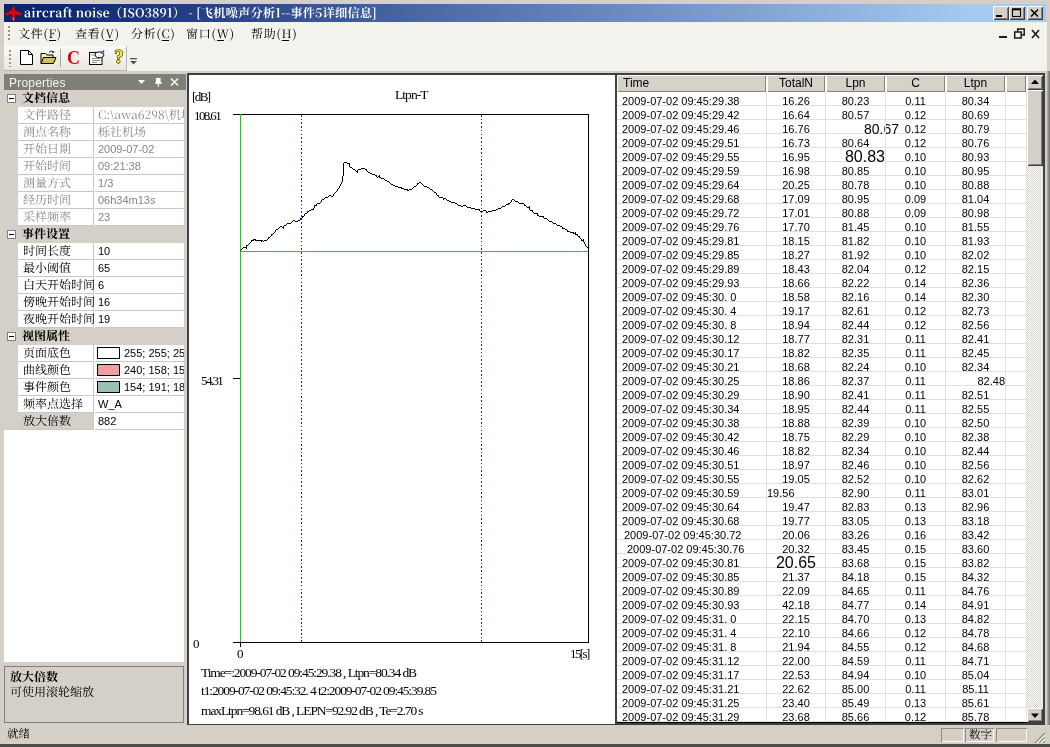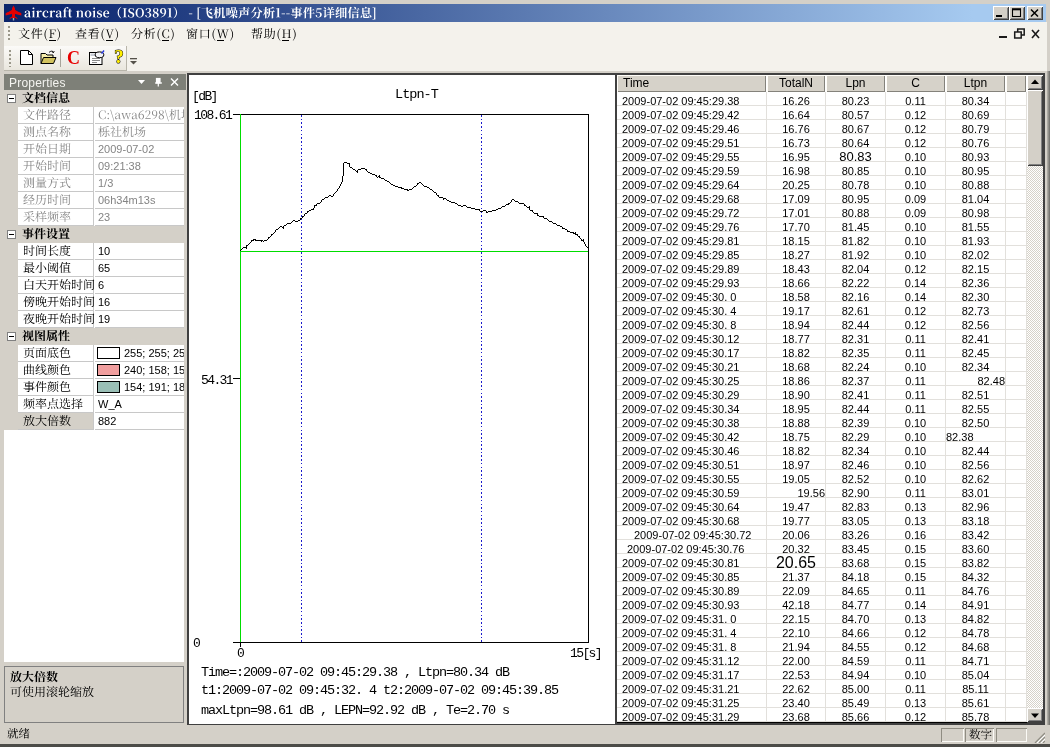--- a/index.html
+++ b/index.html
@@ -1,17 +1,17 @@
 <!DOCTYPE html>
 <html><head><meta charset="utf-8"><style>
 *{margin:0;padding:0;box-sizing:border-box}
 html,body{width:1050px;height:747px;overflow:hidden}
 body{font-family:"Liberation Sans",sans-serif;background:#d4d0c8;position:relative}
 .abs{position:absolute}
-.mono{font-family:Liberation Mono, monospace}
+.mono{font-family:Liberation Serif, serif}
 </style></head><body>
 <div class="abs" style="left:1047px;top:71px;width:3px;height:676px;background:linear-gradient(90deg,#b8b5ad,#6a6a66)"></div>
 <div class="abs" style="left:0px;top:744px;width:1050px;height:3px;background:#4c4c48"></div>
 <div class="abs" style="left:4px;top:4px;width:1042px;height:18px;background:linear-gradient(90deg,#0a246a 0%,#0d2770 5%,#a6caf0 93%)"></div>
 <svg class="abs" style="left:5px;top:5px" width="17" height="17" viewBox="0 0 17 17">
 <g fill="#e60000">
       <polygon points="8.5,0.5 10,3.5 10,7 7,7 7,3.5"></polygon>
 <rect x="7" y="3.5" width="3" height="9.5"></rect>
 <polygon points="0.8,10.3 7.2,6.2 9.8,6.2 16.2,10.3 16.2,8.6 9.8,4.8 7.2,4.8 0.8,8.6"></polygon>
 <polygon points="0.8,8 8.5,5.4 8.5,8.6 0.8,10.6"></polygon>
@@ -336,35 +336,35 @@
 <div class="abs" style="left:617px;top:106px;width:410px;height:14px;border-bottom:1px solid #e2e0dc"></div>
 <div class="abs" style="left:617px;top:108px;width:149px;height:14px;font-size:11px;color:#000;text-align:left;padding-left:5px;line-height:14px;white-space:nowrap">2009-07-02 09:45:29.42</div>
 <div class="abs" style="left:767px;top:108px;width:58px;height:14px;font-size:11px;color:#000;text-align:center;line-height:14px;white-space:nowrap">16.64</div>
 <div class="abs" style="left:826px;top:108px;width:59px;height:14px;font-size:11px;color:#000;text-align:center;line-height:14px;white-space:nowrap">80.57</div>
 <div class="abs" style="left:886px;top:108px;width:59px;height:14px;font-size:11px;color:#000;text-align:center;line-height:14px;white-space:nowrap">0.12</div>
 <div class="abs" style="left:946px;top:108px;width:59px;height:14px;font-size:11px;color:#000;text-align:center;line-height:14px;white-space:nowrap">80.69</div>
 <div class="abs" style="left:1006px;top:108px;width:20px;height:14px;font-size:11px;color:#000;text-align:center;line-height:14px;white-space:nowrap"></div>
 <div class="abs" style="left:617px;top:120px;width:410px;height:14px;border-bottom:1px solid #e2e0dc"></div>
 <div class="abs" style="left:617px;top:122px;width:149px;height:14px;font-size:11px;color:#000;text-align:left;padding-left:5px;line-height:14px;white-space:nowrap">2009-07-02 09:45:29.46</div>
 <div class="abs" style="left:767px;top:122px;width:58px;height:14px;font-size:11px;color:#000;text-align:center;line-height:14px;white-space:nowrap">16.76</div>
-<div class="abs" style="left:826px;top:122px;width:59px;height:14px;font-size:11px;color:#000;text-align:center;line-height:14px;white-space:nowrap">80.67</div>
+<div class="abs" style="left:864px;top:122px;width:59px;height:14px;font-size:14px;color:#000;line-height:14px;white-space:nowrap">80.67</div>
 <div class="abs" style="left:886px;top:122px;width:59px;height:14px;font-size:11px;color:#000;text-align:center;line-height:14px;white-space:nowrap">0.12</div>
 <div class="abs" style="left:946px;top:122px;width:59px;height:14px;font-size:11px;color:#000;text-align:center;line-height:14px;white-space:nowrap">80.79</div>
 <div class="abs" style="left:1006px;top:122px;width:20px;height:14px;font-size:11px;color:#000;text-align:center;line-height:14px;white-space:nowrap"></div>
 <div class="abs" style="left:617px;top:134px;width:410px;height:14px;border-bottom:1px solid #e2e0dc"></div>
 <div class="abs" style="left:617px;top:136px;width:149px;height:14px;font-size:11px;color:#000;text-align:left;padding-left:5px;line-height:14px;white-space:nowrap">2009-07-02 09:45:29.51</div>
 <div class="abs" style="left:767px;top:136px;width:58px;height:14px;font-size:11px;color:#000;text-align:center;line-height:14px;white-space:nowrap">16.73</div>
 <div class="abs" style="left:826px;top:136px;width:59px;height:14px;font-size:11px;color:#000;text-align:center;line-height:14px;white-space:nowrap">80.64</div>
 <div class="abs" style="left:886px;top:136px;width:59px;height:14px;font-size:11px;color:#000;text-align:center;line-height:14px;white-space:nowrap">0.12</div>
 <div class="abs" style="left:946px;top:136px;width:59px;height:14px;font-size:11px;color:#000;text-align:center;line-height:14px;white-space:nowrap">80.76</div>
 <div class="abs" style="left:1006px;top:136px;width:20px;height:14px;font-size:11px;color:#000;text-align:center;line-height:14px;white-space:nowrap"></div>
 <div class="abs" style="left:617px;top:148px;width:410px;height:14px;border-bottom:1px solid #e2e0dc"></div>
 <div class="abs" style="left:617px;top:150px;width:149px;height:14px;font-size:11px;color:#000;text-align:left;padding-left:5px;line-height:14px;white-space:nowrap">2009-07-02 09:45:29.55</div>
 <div class="abs" style="left:767px;top:150px;width:58px;height:14px;font-size:11px;color:#000;text-align:center;line-height:14px;white-space:nowrap">16.95</div>
-<div class="abs" style="left:826px;top:150px;width:59px;height:14px;font-size:13px;color:#000;text-align:center;line-height:14px;white-space:nowrap">80.83</div>
+<div class="abs" style="left:826px;top:150px;width:59px;height:14px;font-size:16px;color:#000;text-align:right;line-height:14px;white-space:nowrap">80.83</div>
 <div class="abs" style="left:886px;top:150px;width:59px;height:14px;font-size:11px;color:#000;text-align:center;line-height:14px;white-space:nowrap">0.10</div>
 <div class="abs" style="left:946px;top:150px;width:59px;height:14px;font-size:11px;color:#000;text-align:center;line-height:14px;white-space:nowrap">80.93</div>
 <div class="abs" style="left:1006px;top:150px;width:20px;height:14px;font-size:11px;color:#000;text-align:center;line-height:14px;white-space:nowrap"></div>
 <div class="abs" style="left:617px;top:162px;width:410px;height:14px;border-bottom:1px solid #e2e0dc"></div>
 <div class="abs" style="left:617px;top:164px;width:149px;height:14px;font-size:11px;color:#000;text-align:left;padding-left:5px;line-height:14px;white-space:nowrap">2009-07-02 09:45:29.59</div>
 <div class="abs" style="left:767px;top:164px;width:58px;height:14px;font-size:11px;color:#000;text-align:center;line-height:14px;white-space:nowrap">16.98</div>
 <div class="abs" style="left:826px;top:164px;width:59px;height:14px;font-size:11px;color:#000;text-align:center;line-height:14px;white-space:nowrap">80.85</div>
 <div class="abs" style="left:886px;top:164px;width:59px;height:14px;font-size:11px;color:#000;text-align:center;line-height:14px;white-space:nowrap">0.10</div>
 <div class="abs" style="left:946px;top:164px;width:59px;height:14px;font-size:11px;color:#000;text-align:center;line-height:14px;white-space:nowrap">80.95</div>
 <div class="abs" style="left:1006px;top:164px;width:20px;height:14px;font-size:11px;color:#000;text-align:center;line-height:14px;white-space:nowrap"></div>
@@ -492,21 +492,21 @@
 <div class="abs" style="left:767px;top:416px;width:58px;height:14px;font-size:11px;color:#000;text-align:center;line-height:14px;white-space:nowrap">18.88</div>
 <div class="abs" style="left:826px;top:416px;width:59px;height:14px;font-size:11px;color:#000;text-align:center;line-height:14px;white-space:nowrap">82.39</div>
 <div class="abs" style="left:886px;top:416px;width:59px;height:14px;font-size:11px;color:#000;text-align:center;line-height:14px;white-space:nowrap">0.10</div>
 <div class="abs" style="left:946px;top:416px;width:59px;height:14px;font-size:11px;color:#000;text-align:center;line-height:14px;white-space:nowrap">82.50</div>
 <div class="abs" style="left:1006px;top:416px;width:20px;height:14px;font-size:11px;color:#000;text-align:center;line-height:14px;white-space:nowrap"></div>
 <div class="abs" style="left:617px;top:428px;width:410px;height:14px;border-bottom:1px solid #e2e0dc"></div>
 <div class="abs" style="left:617px;top:430px;width:149px;height:14px;font-size:11px;color:#000;text-align:left;padding-left:5px;line-height:14px;white-space:nowrap">2009-07-02 09:45:30.42</div>
 <div class="abs" style="left:767px;top:430px;width:58px;height:14px;font-size:11px;color:#000;text-align:center;line-height:14px;white-space:nowrap">18.75</div>
 <div class="abs" style="left:826px;top:430px;width:59px;height:14px;font-size:11px;color:#000;text-align:center;line-height:14px;white-space:nowrap">82.29</div>
 <div class="abs" style="left:886px;top:430px;width:59px;height:14px;font-size:11px;color:#000;text-align:center;line-height:14px;white-space:nowrap">0.10</div>
-<div class="abs" style="left:946px;top:430px;width:59px;height:14px;font-size:11px;color:#000;line-height:14px;white-space:nowrap">82.38</div>
+<div class="abs" style="left:946px;top:430px;width:59px;height:14px;font-size:11px;color:#000;text-align:center;line-height:14px;white-space:nowrap">82.38</div>
 <div class="abs" style="left:1006px;top:430px;width:20px;height:14px;font-size:11px;color:#000;text-align:center;line-height:14px;white-space:nowrap"></div>
 <div class="abs" style="left:617px;top:442px;width:410px;height:14px;border-bottom:1px solid #e2e0dc"></div>
 <div class="abs" style="left:617px;top:444px;width:149px;height:14px;font-size:11px;color:#000;text-align:left;padding-left:5px;line-height:14px;white-space:nowrap">2009-07-02 09:45:30.46</div>
 <div class="abs" style="left:767px;top:444px;width:58px;height:14px;font-size:11px;color:#000;text-align:center;line-height:14px;white-space:nowrap">18.82</div>
 <div class="abs" style="left:826px;top:444px;width:59px;height:14px;font-size:11px;color:#000;text-align:center;line-height:14px;white-space:nowrap">82.34</div>
 <div class="abs" style="left:886px;top:444px;width:59px;height:14px;font-size:11px;color:#000;text-align:center;line-height:14px;white-space:nowrap">0.10</div>
 <div class="abs" style="left:946px;top:444px;width:59px;height:14px;font-size:11px;color:#000;text-align:center;line-height:14px;white-space:nowrap">82.44</div>
 <div class="abs" style="left:1006px;top:444px;width:20px;height:14px;font-size:11px;color:#000;text-align:center;line-height:14px;white-space:nowrap"></div>
 <div class="abs" style="left:617px;top:456px;width:410px;height:14px;border-bottom:1px solid #e2e0dc"></div>
 <div class="abs" style="left:617px;top:458px;width:149px;height:14px;font-size:11px;color:#000;text-align:left;padding-left:5px;line-height:14px;white-space:nowrap">2009-07-02 09:45:30.51</div>
@@ -517,41 +517,41 @@
 <div class="abs" style="left:1006px;top:458px;width:20px;height:14px;font-size:11px;color:#000;text-align:center;line-height:14px;white-space:nowrap"></div>
 <div class="abs" style="left:617px;top:470px;width:410px;height:14px;border-bottom:1px solid #e2e0dc"></div>
 <div class="abs" style="left:617px;top:472px;width:149px;height:14px;font-size:11px;color:#000;text-align:left;padding-left:5px;line-height:14px;white-space:nowrap">2009-07-02 09:45:30.55</div>
 <div class="abs" style="left:767px;top:472px;width:58px;height:14px;font-size:11px;color:#000;text-align:center;line-height:14px;white-space:nowrap">19.05</div>
 <div class="abs" style="left:826px;top:472px;width:59px;height:14px;font-size:11px;color:#000;text-align:center;line-height:14px;white-space:nowrap">82.52</div>
 <div class="abs" style="left:886px;top:472px;width:59px;height:14px;font-size:11px;color:#000;text-align:center;line-height:14px;white-space:nowrap">0.10</div>
 <div class="abs" style="left:946px;top:472px;width:59px;height:14px;font-size:11px;color:#000;text-align:center;line-height:14px;white-space:nowrap">82.62</div>
 <div class="abs" style="left:1006px;top:472px;width:20px;height:14px;font-size:11px;color:#000;text-align:center;line-height:14px;white-space:nowrap"></div>
 <div class="abs" style="left:617px;top:484px;width:410px;height:14px;border-bottom:1px solid #e2e0dc"></div>
 <div class="abs" style="left:617px;top:486px;width:149px;height:14px;font-size:11px;color:#000;text-align:left;padding-left:5px;line-height:14px;white-space:nowrap">2009-07-02 09:45:30.59</div>
-<div class="abs" style="left:767px;top:486px;width:58px;height:14px;font-size:11px;color:#000;text-align:right;line-height:14px;white-space:nowrap">19.56</div>
+<div class="abs" style="left:767px;top:486px;width:58px;height:14px;font-size:11px;color:#000;text-align:left;line-height:14px;white-space:nowrap">19.56</div>
 <div class="abs" style="left:826px;top:486px;width:59px;height:14px;font-size:11px;color:#000;text-align:center;line-height:14px;white-space:nowrap">82.90</div>
 <div class="abs" style="left:886px;top:486px;width:59px;height:14px;font-size:11px;color:#000;text-align:center;line-height:14px;white-space:nowrap">0.11</div>
 <div class="abs" style="left:946px;top:486px;width:59px;height:14px;font-size:11px;color:#000;text-align:center;line-height:14px;white-space:nowrap">83.01</div>
 <div class="abs" style="left:1006px;top:486px;width:20px;height:14px;font-size:11px;color:#000;text-align:center;line-height:14px;white-space:nowrap"></div>
 <div class="abs" style="left:617px;top:498px;width:410px;height:14px;border-bottom:1px solid #e2e0dc"></div>
 <div class="abs" style="left:617px;top:500px;width:149px;height:14px;font-size:11px;color:#000;text-align:left;padding-left:5px;line-height:14px;white-space:nowrap">2009-07-02 09:45:30.64</div>
 <div class="abs" style="left:767px;top:500px;width:58px;height:14px;font-size:11px;color:#000;text-align:center;line-height:14px;white-space:nowrap">19.47</div>
 <div class="abs" style="left:826px;top:500px;width:59px;height:14px;font-size:11px;color:#000;text-align:center;line-height:14px;white-space:nowrap">82.83</div>
 <div class="abs" style="left:886px;top:500px;width:59px;height:14px;font-size:11px;color:#000;text-align:center;line-height:14px;white-space:nowrap">0.13</div>
 <div class="abs" style="left:946px;top:500px;width:59px;height:14px;font-size:11px;color:#000;text-align:center;line-height:14px;white-space:nowrap">82.96</div>
 <div class="abs" style="left:1006px;top:500px;width:20px;height:14px;font-size:11px;color:#000;text-align:center;line-height:14px;white-space:nowrap"></div>
 <div class="abs" style="left:617px;top:512px;width:410px;height:14px;border-bottom:1px solid #e2e0dc"></div>
 <div class="abs" style="left:617px;top:514px;width:149px;height:14px;font-size:11px;color:#000;text-align:left;padding-left:5px;line-height:14px;white-space:nowrap">2009-07-02 09:45:30.68</div>
 <div class="abs" style="left:767px;top:514px;width:58px;height:14px;font-size:11px;color:#000;text-align:center;line-height:14px;white-space:nowrap">19.77</div>
 <div class="abs" style="left:826px;top:514px;width:59px;height:14px;font-size:11px;color:#000;text-align:center;line-height:14px;white-space:nowrap">83.05</div>
 <div class="abs" style="left:886px;top:514px;width:59px;height:14px;font-size:11px;color:#000;text-align:center;line-height:14px;white-space:nowrap">0.13</div>
 <div class="abs" style="left:946px;top:514px;width:59px;height:14px;font-size:11px;color:#000;text-align:center;line-height:14px;white-space:nowrap">83.18</div>
 <div class="abs" style="left:1006px;top:514px;width:20px;height:14px;font-size:11px;color:#000;text-align:center;line-height:14px;white-space:nowrap"></div>
 <div class="abs" style="left:617px;top:526px;width:410px;height:14px;border-bottom:1px solid #e2e0dc"></div>
-<div class="abs" style="left:617px;top:528px;width:149px;height:14px;font-size:11px;color:#000;text-align:left;padding-left:17px;line-height:14px;white-space:nowrap">2009-07-02 09:45:30.72</div>
+<div class="abs" style="left:617px;top:528px;width:149px;height:14px;font-size:11px;color:#000;text-align:left;padding-left:7px;line-height:14px;white-space:nowrap">2009-07-02 09:45:30.72</div>
 <div class="abs" style="left:767px;top:528px;width:58px;height:14px;font-size:11px;color:#000;text-align:center;line-height:14px;white-space:nowrap">20.06</div>
 <div class="abs" style="left:826px;top:528px;width:59px;height:14px;font-size:11px;color:#000;text-align:center;line-height:14px;white-space:nowrap">83.26</div>
 <div class="abs" style="left:886px;top:528px;width:59px;height:14px;font-size:11px;color:#000;text-align:center;line-height:14px;white-space:nowrap">0.16</div>
 <div class="abs" style="left:946px;top:528px;width:59px;height:14px;font-size:11px;color:#000;text-align:center;line-height:14px;white-space:nowrap">83.42</div>
 <div class="abs" style="left:1006px;top:528px;width:20px;height:14px;font-size:11px;color:#000;text-align:center;line-height:14px;white-space:nowrap"></div>
 <div class="abs" style="left:617px;top:540px;width:410px;height:14px;border-bottom:1px solid #e2e0dc"></div>
 <div class="abs" style="left:617px;top:542px;width:149px;height:14px;font-size:11px;color:#000;text-align:left;padding-left:10px;line-height:14px;white-space:nowrap">2009-07-02 09:45:30.76</div>
 <div class="abs" style="left:767px;top:542px;width:58px;height:14px;font-size:11px;color:#000;text-align:center;line-height:14px;white-space:nowrap">20.32</div>
 <div class="abs" style="left:826px;top:542px;width:59px;height:14px;font-size:11px;color:#000;text-align:center;line-height:14px;white-space:nowrap">83.45</div>
 <div class="abs" style="left:886px;top:542px;width:59px;height:14px;font-size:11px;color:#000;text-align:center;line-height:14px;white-space:nowrap">0.15</div>

